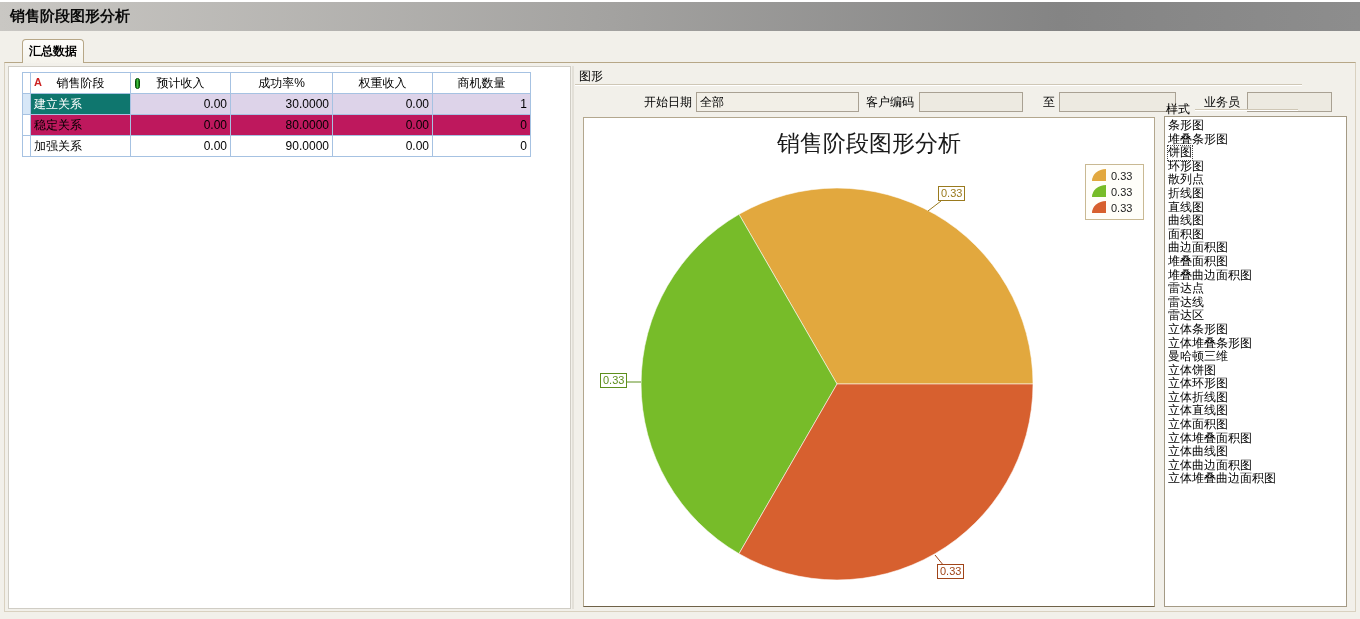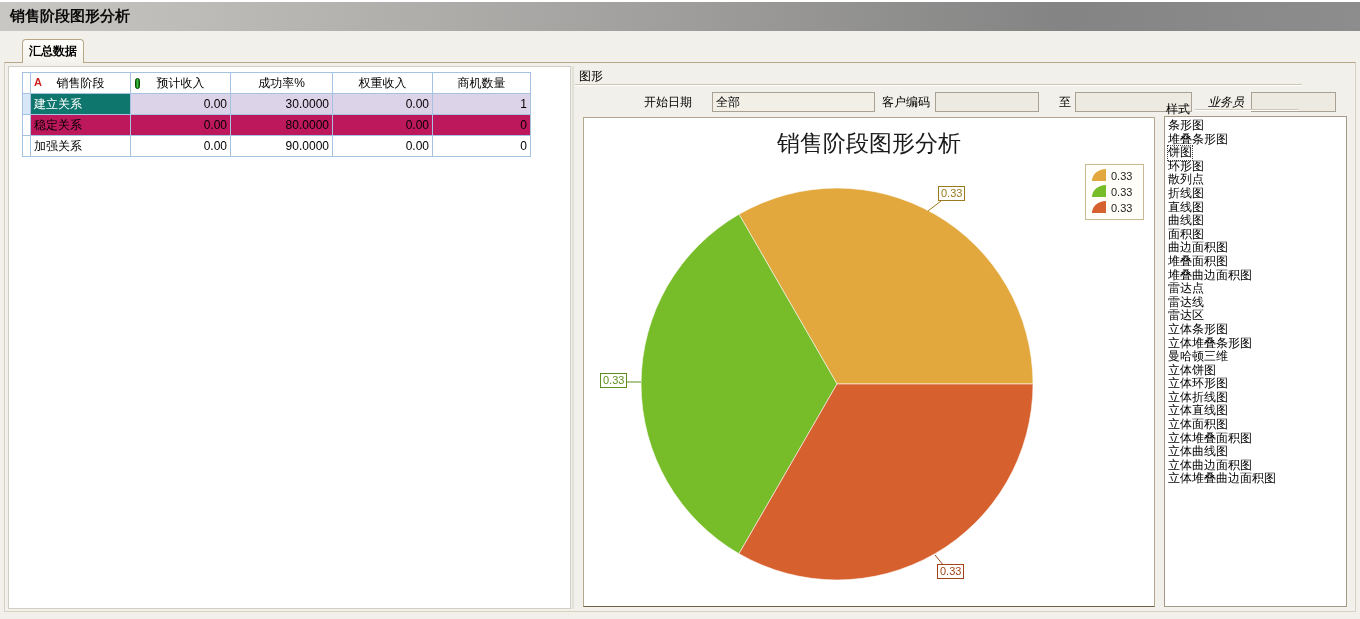--- a/index.html
+++ b/index.html
@@ -53,24 +53,24 @@
   .graph-caption { position:absolute; left:4px; top:2px; font-size:12px; }
   .groove { position:absolute; height:2px; border-top:1px solid #cfc7b6; border-bottom:1px solid #ffffff; }
   .groove.g1 { left:0; right:2px; top:18px; }
   .filter-row { position:absolute; left:0; top:25px; height:22px; right:0; display:flex; align-items:center; font-size:12px;justify-content:space-between; }
   .filter-row label { white-space:nowrap; }
   .filter-row input {
     height:20px; border:1px solid #a9a193; background:#f2efe7; font-size:12px;
     padding:0 3px; font-family:inherit; color:#000;
   }
   .filter-row input.dim { background:#edeae1; }
-  .lb1 { margin-left:69px; } .in1 { width:179px; margin-left:20px; }
+  .lb1 { margin-left:69px; } .in1 { width:179px; margin-left:4px; }
   .lb2 { margin-left:7px;  } .in2 { width:104px; margin-left:5px; }
   .lb3 { margin-left:20px; } .in3 { width:117px; margin-left:4px; }
-  .lb4 { margin-left:16px;font-style:italic; } .in4 { width:85px;  margin-left:7px; }
+  .lb4 { margin-left:28px; } .in4 { width:85px;  margin-left:7px; }
   
   .chart-box {
     position:absolute; left:8px; top:51px; width:572px; height:490px;
     background:#ffffff; border:1px solid #b3a78e; border-bottom-color:#6f6248;
   }
   .chart-title {
     position:absolute; left:0; top:10px; width:100%; text-align:center;
     font-family:"Liberation Serif","DejaVu Serif",serif; font-size:23px; color:#1a1a1a;
   }
   .pie-svg { position:absolute; left:0; top:0; }

